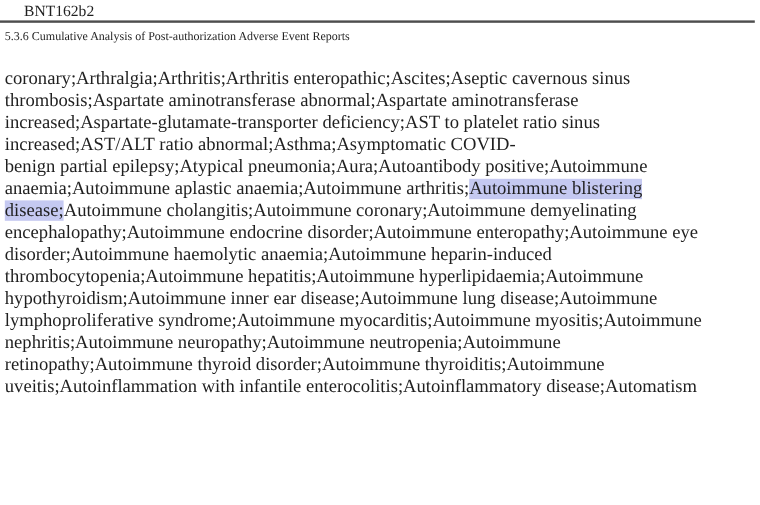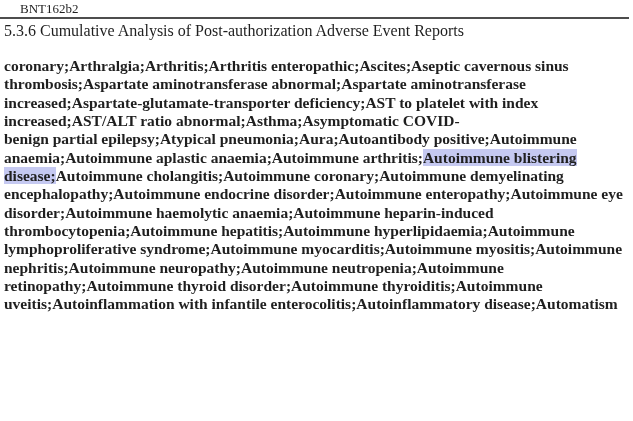--- a/index.html
+++ b/index.html
@@ -30,56 +30,56 @@
     left: 0;
     top: 17px;
     width: 629px;
     height: 2px;
     background: var(--rule, #4d4d4d);
   }
   .section-title {
     position: absolute;
     left: 4px;
     top: 23px;
-    font-size: 16px;
+    font-size: 10px;
     line-height: 16px;
     white-space: nowrap;
   }
   .body-block {
     position: absolute;
     left: 4px;
     top: 57px;
     width: 628px;
     font-size: 15.5px;
     line-height: 18.35px;
-    font-weight: bold;
   }
   .line {
     white-space: nowrap;
   }
   .hl {
     background: var(--hl, #c5c9f1);
   }
 </style>
 </head>
 <body>
 
 <div class="page">
   <div class="doc-id">BNT162b2</div>
   <div class="rule"></div>
   <div class="section-title">5.3.6 Cumulative Analysis of Post-authorization Adverse Event Reports</div>
   <div class="body-block" id="body-lines">
       <div class="line"><span>coronary;Arthralgia;Arthritis;Arthritis enteropathic;Ascites;Aseptic cavernous sinus</span></div>
       <div class="line"><span>thrombosis;Aspartate aminotransferase abnormal;Aspartate aminotransferase</span></div>
-      <div class="line"><span>increased;Aspartate-glutamate-transporter deficiency;AST to platelet with index</span></div>
+      <div class="line"><span>increased;Aspartate-glutamate-transporter deficiency;AST to platelet ratio sinus</span></div>
       <div class="line"><span>increased;AST/ALT ratio abnormal;Asthma;Asymptomatic COVID-</span></div>
       <div class="line"><span>benign partial epilepsy;Atypical pneumonia;Aura;Autoantibody positive;Autoimmune</span></div>
       <div class="line"><span>anaemia;Autoimmune aplastic anaemia;Autoimmune arthritis;</span><span class="hl">Autoimmune blistering</span></div>
       <div class="line"><span class="hl">disease;</span><span>Autoimmune cholangitis;Autoimmune coronary;Autoimmune demyelinating</span></div>
       <div class="line"><span>encephalopathy;Autoimmune endocrine disorder;Autoimmune enteropathy;Autoimmune eye</span></div>
       <div class="line"><span>disorder;Autoimmune haemolytic anaemia;Autoimmune heparin-induced</span></div>
       <div class="line"><span>thrombocytopenia;Autoimmune hepatitis;Autoimmune hyperlipidaemia;Autoimmune</span></div>
+      <div class="line"><span>hypothyroidism;Autoimmune inner ear disease;Autoimmune lung disease;Autoimmune</span></div>
       <div class="line"><span>lymphoproliferative syndrome;Autoimmune myocarditis;Autoimmune myositis;Autoimmune</span></div>
       <div class="line"><span>nephritis;Autoimmune neuropathy;Autoimmune neutropenia;Autoimmune</span></div>
       <div class="line"><span>retinopathy;Autoimmune thyroid disorder;Autoimmune thyroiditis;Autoimmune</span></div>
       <div class="line"><span>uveitis;Autoinflammation with infantile enterocolitis;Autoinflammatory disease;Automatism</span></div>
     </div>
 </div>
 
 </body></html>

